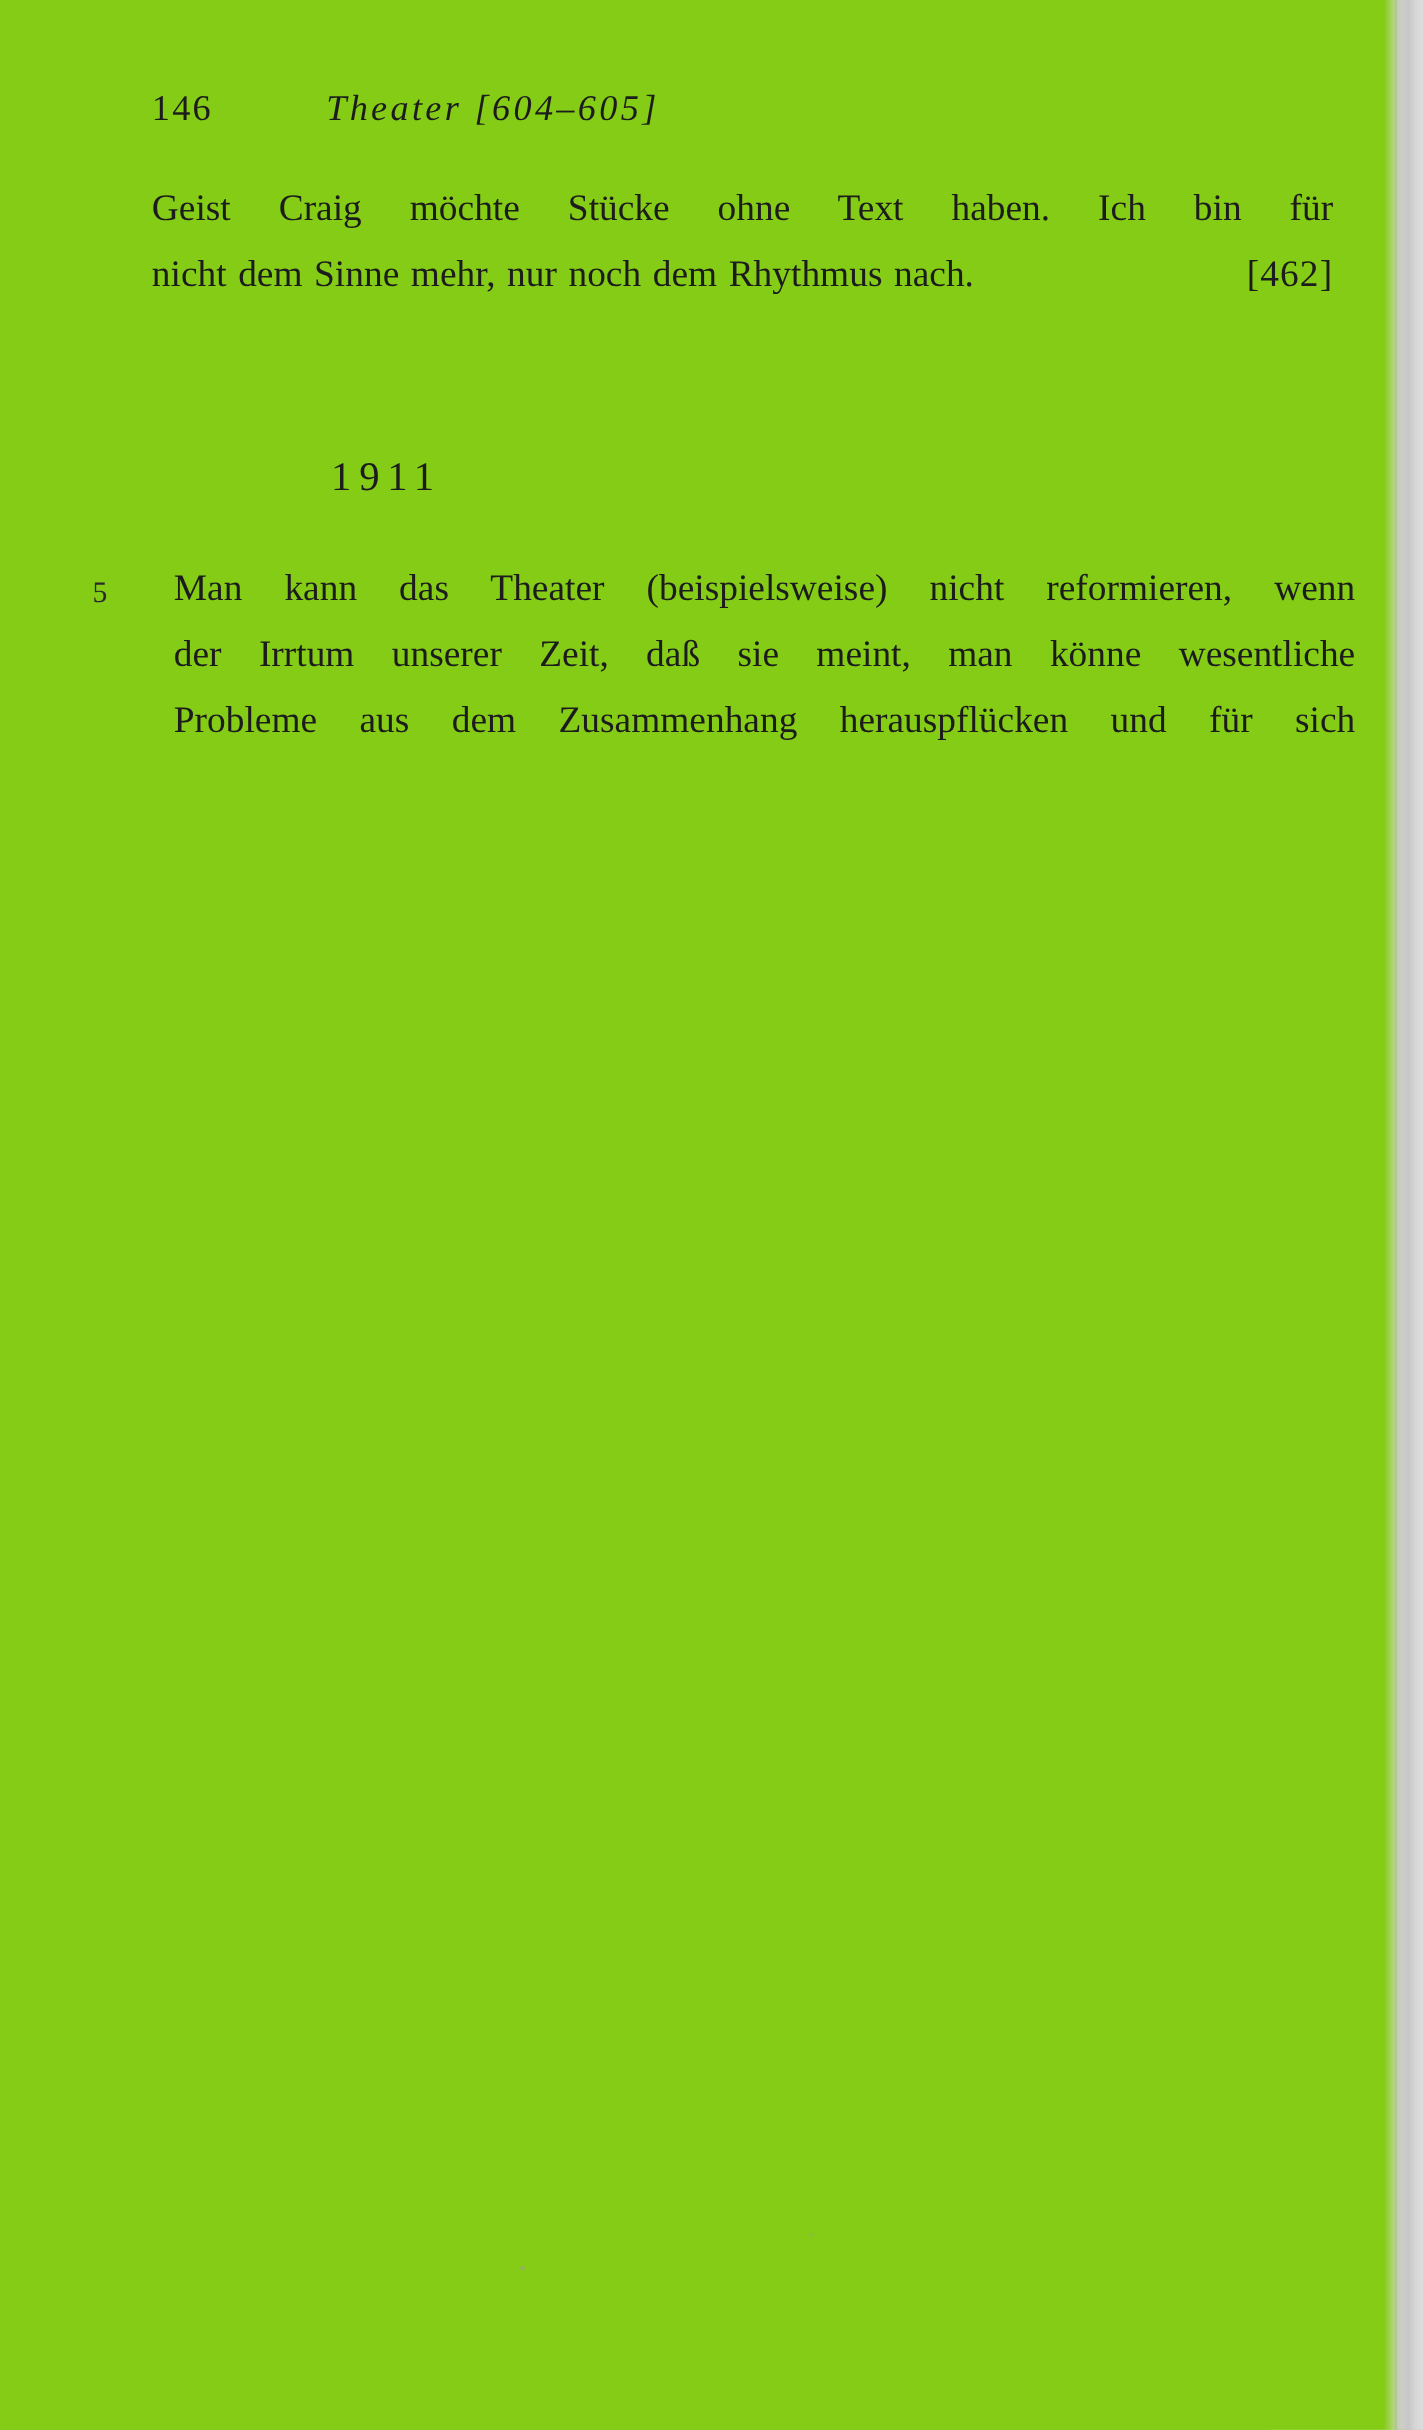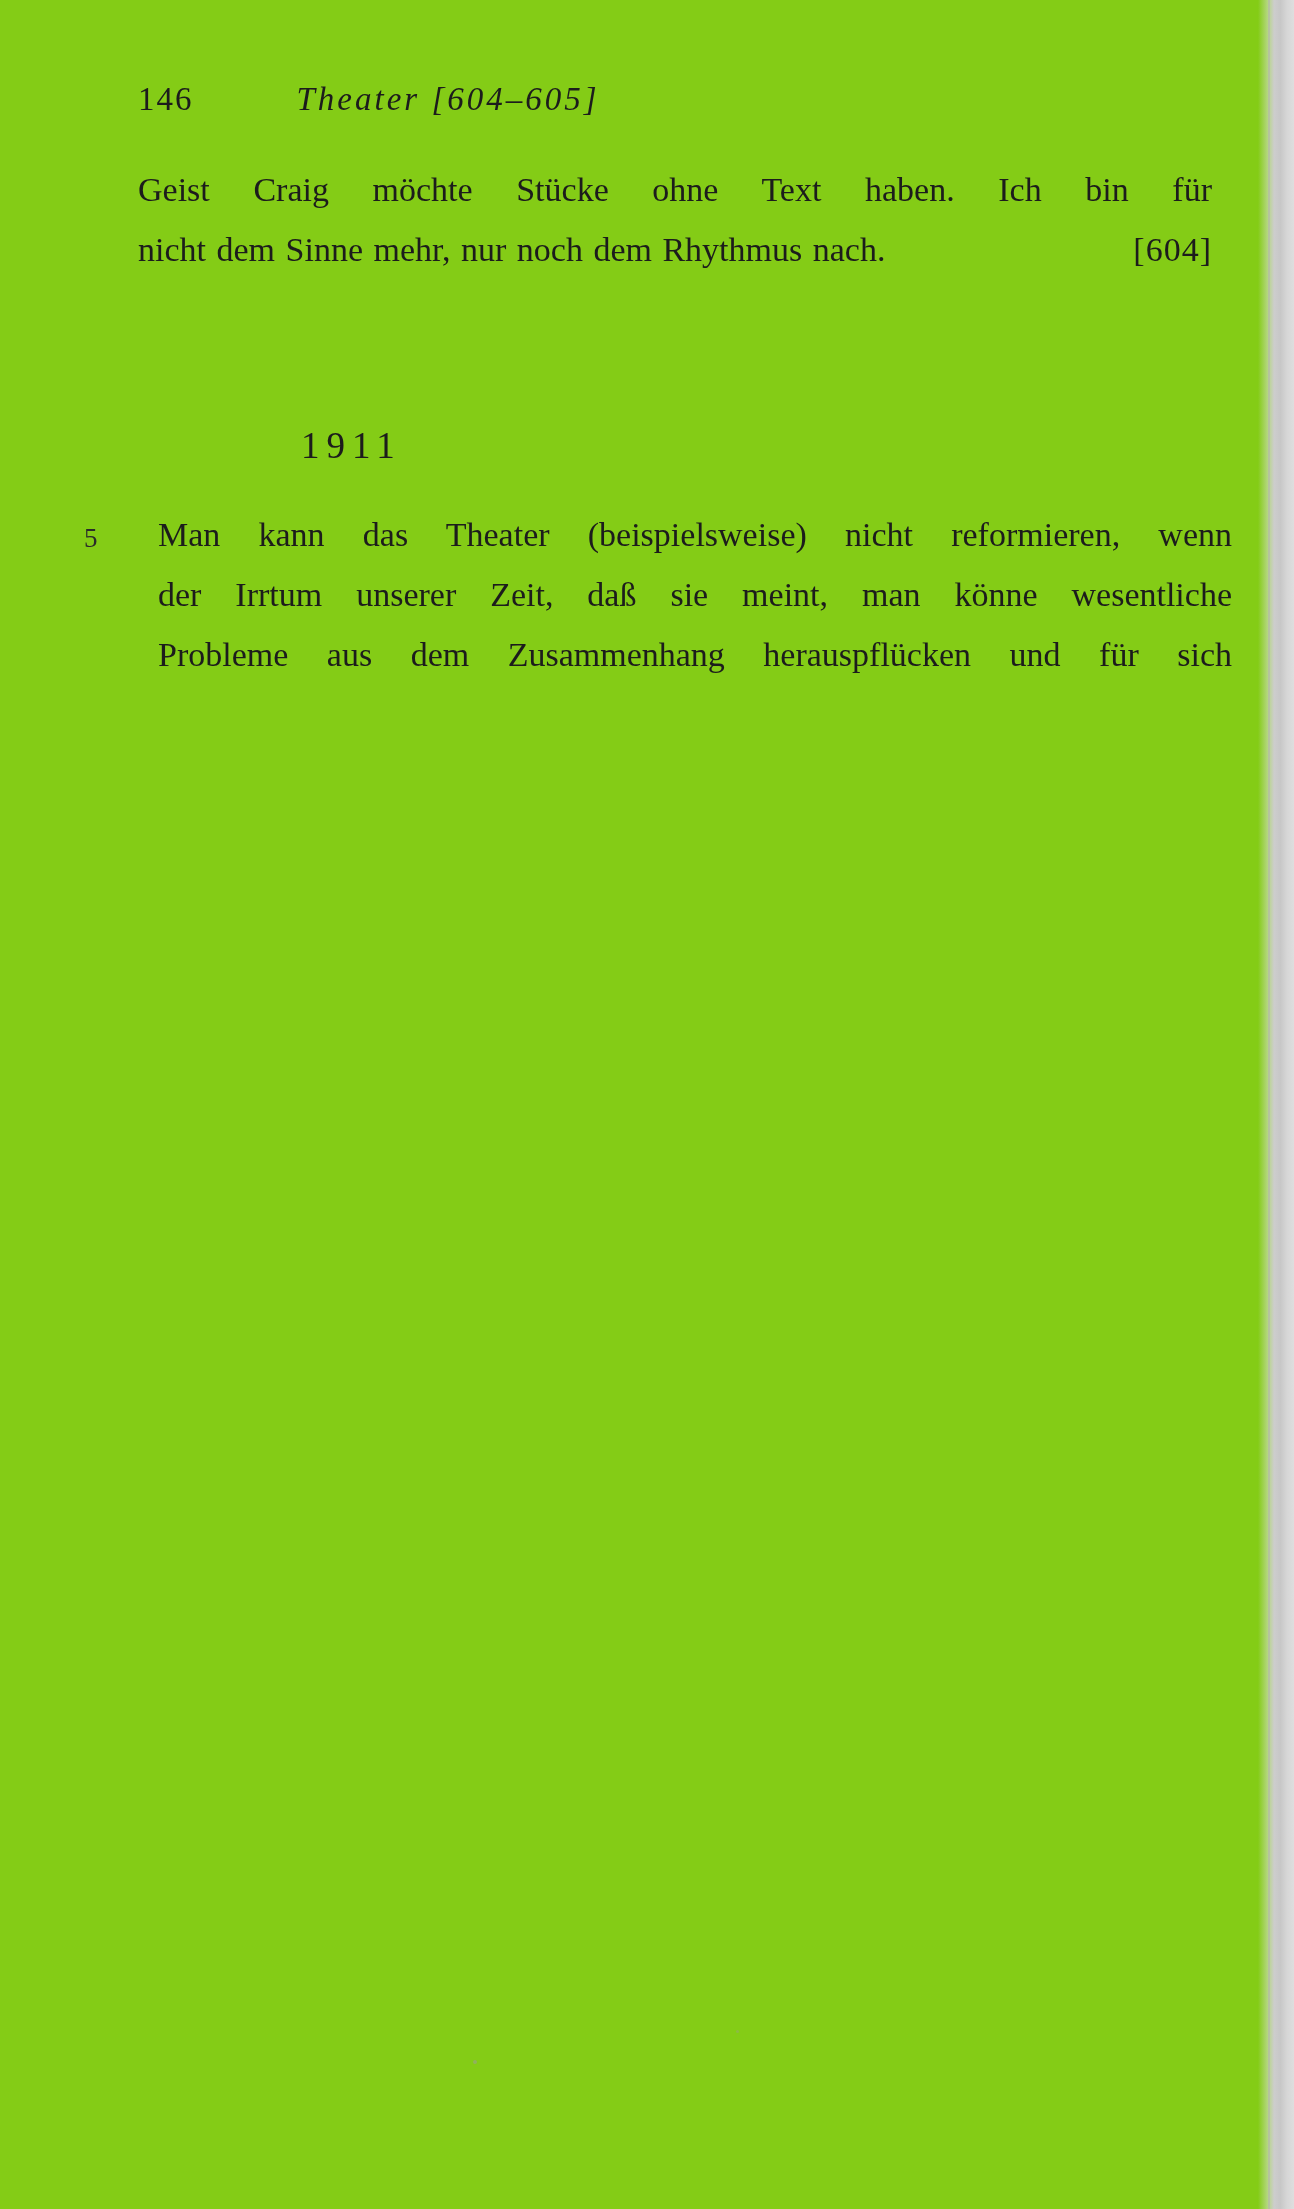--- a/index.html
+++ b/index.html
@@ -67,21 +67,21 @@
     top: 0;
     line-height: 60px;
     font-size: 34px;
     letter-spacing: 1px;
   }
 
   
   .year-heading {
     position: absolute;
     left: 301px;
-    top: 424px;
+    top: 412px;
     font-size: 37px;
     line-height: 44px;
     letter-spacing: 7px;
   }
 
   
   .margin-number {
     position: absolute;
     left: 84px;
     top: 521px;
@@ -130,21 +130,21 @@
 <div id="page">
 
   <div class="running-header">
     <span class="page-number">146</span><span class="header-title">Theater [604–605]</span>
   </div>
 
   <div class="text-column" id="para-604">
     <div class="line">Geist Craig möchte Stücke ohne Text haben. Ich bin für</div>
     <div class="line last-line">
       <span>nicht dem Sinne mehr, nur noch dem Rhythmus nach.</span>
-      <span class="bracket-tag">[604]</span>
+      <span class="bracket-tag">[462]</span>
     </div>
   </div>
 
   <div class="year-heading">1911</div>
 
   <div class="margin-number">5</div>
 
   <div class="text-column" id="para-605">
     <div class="line">Man kann das Theater (beispielsweise) nicht reformieren, wenn</div>
     <div class="line">der Irrtum unserer Zeit, daß sie meint, man könne wesentliche</div>

